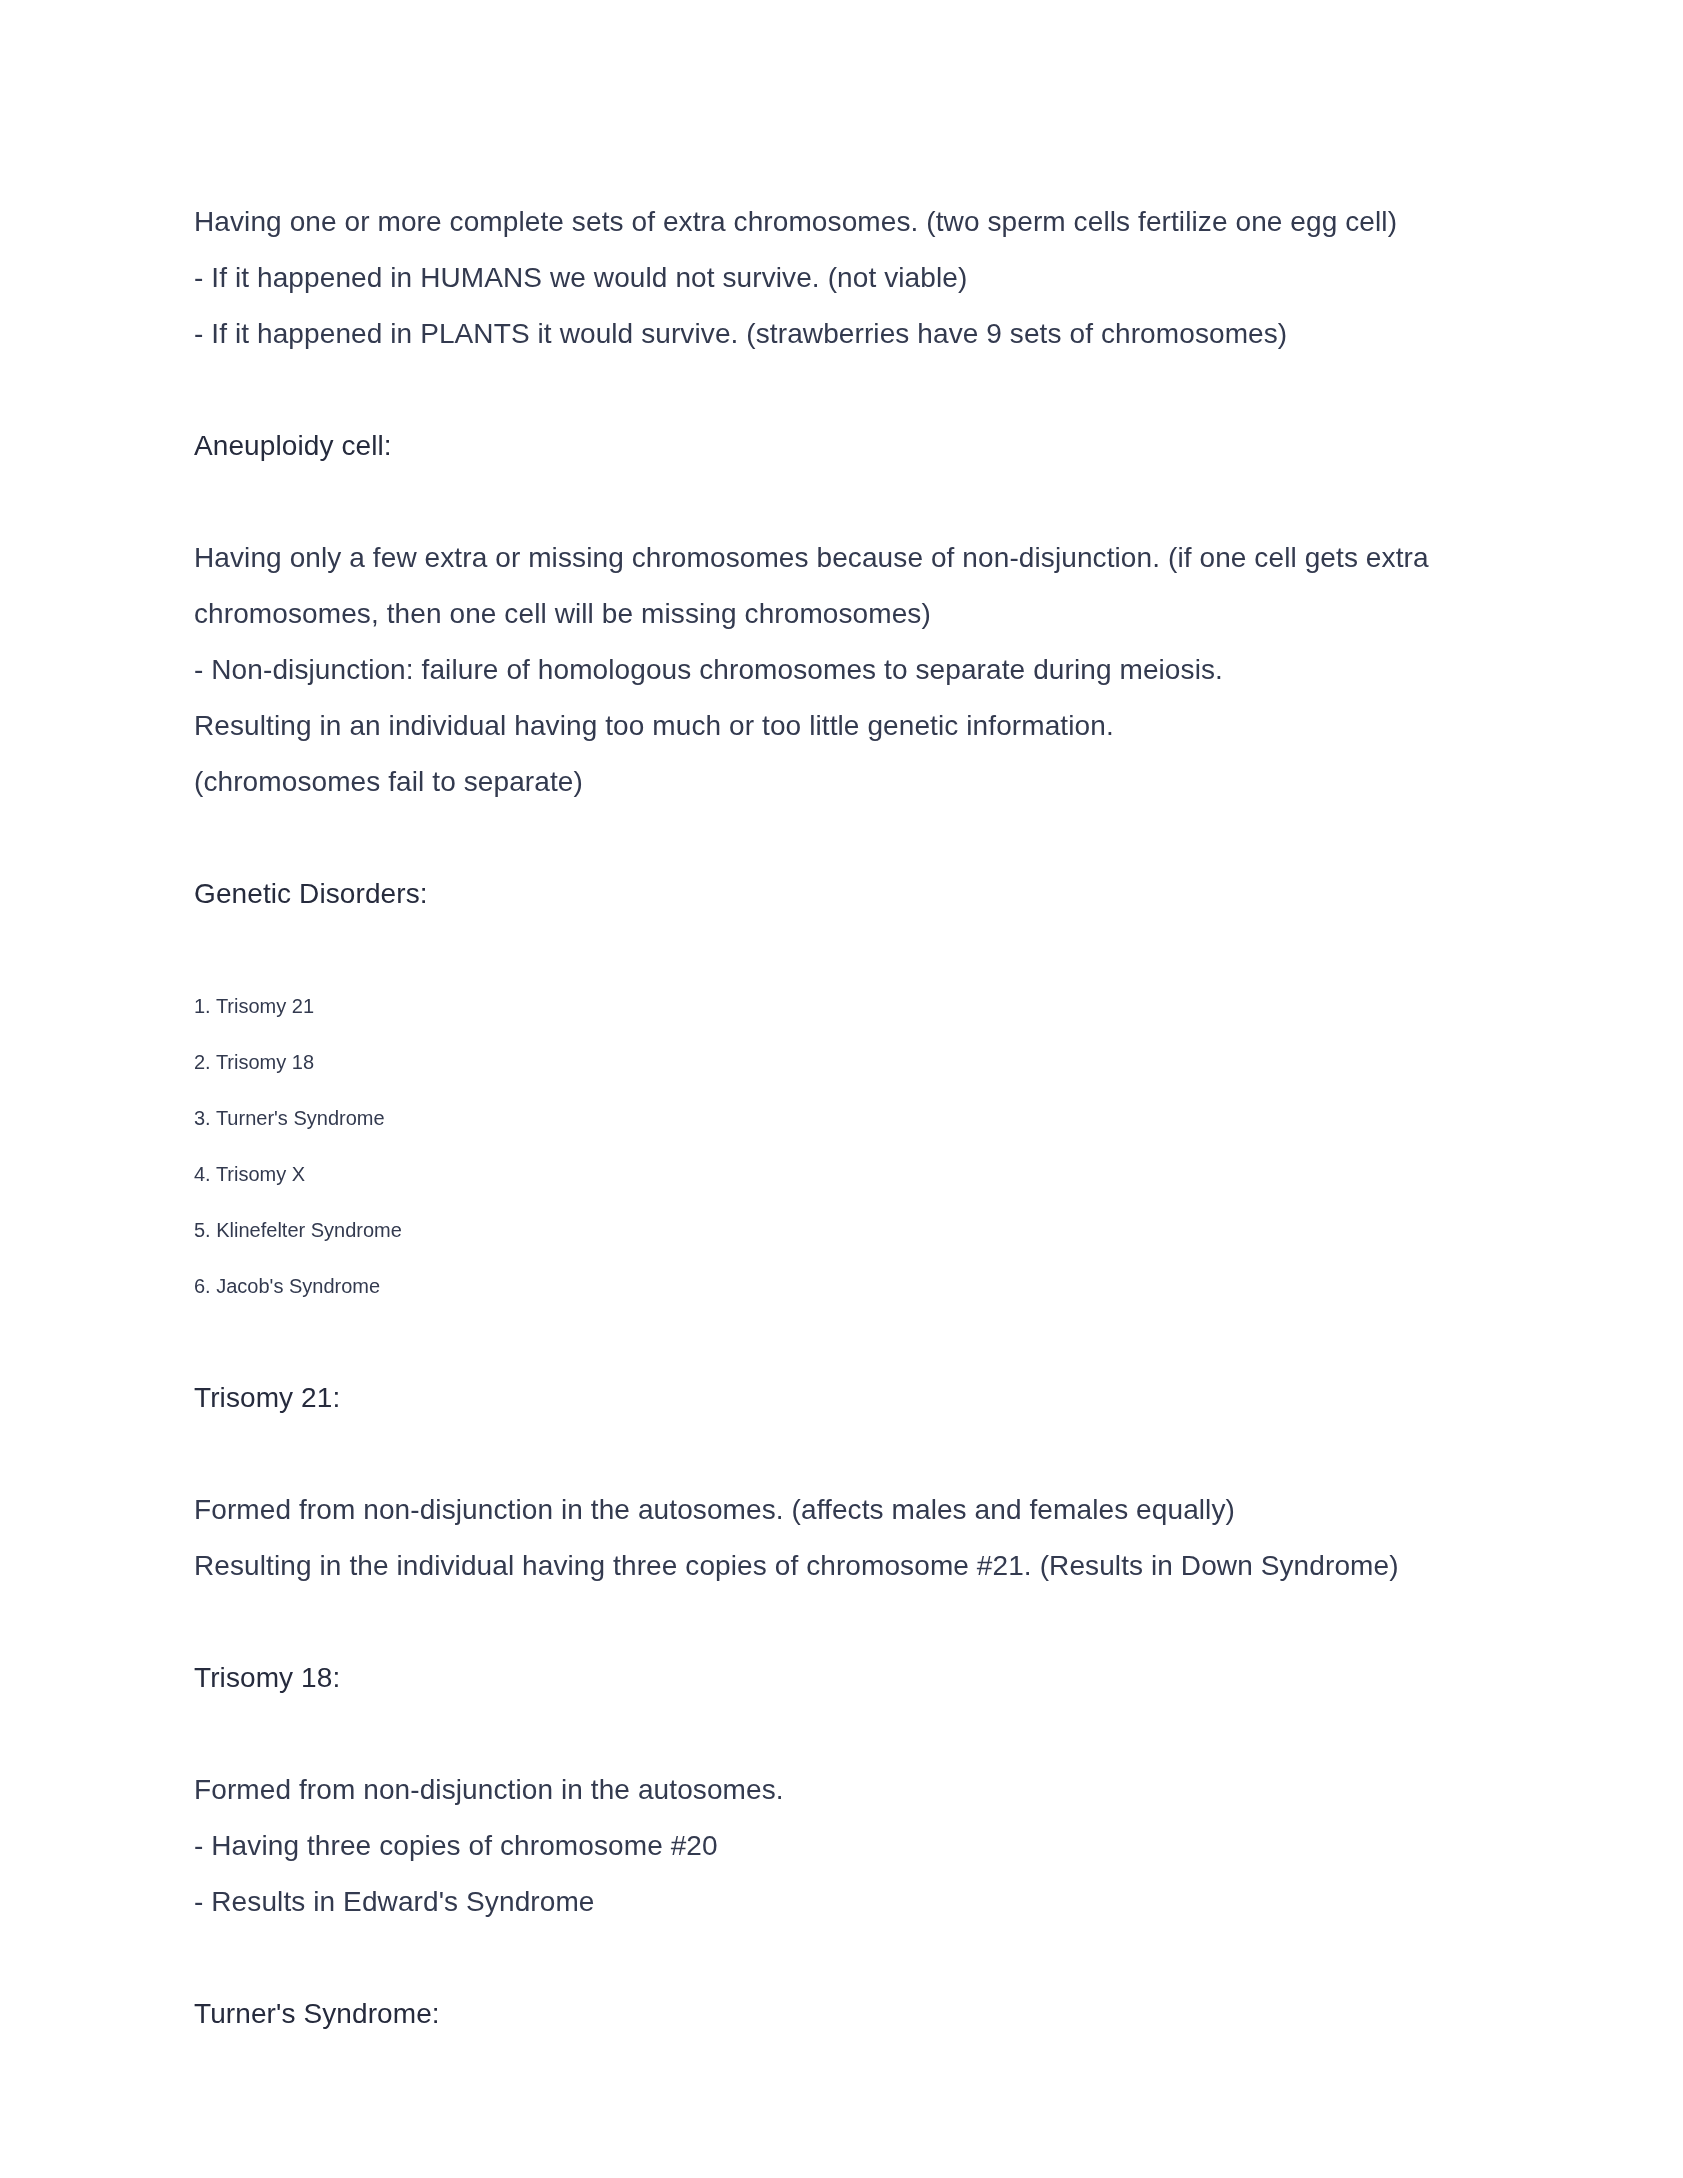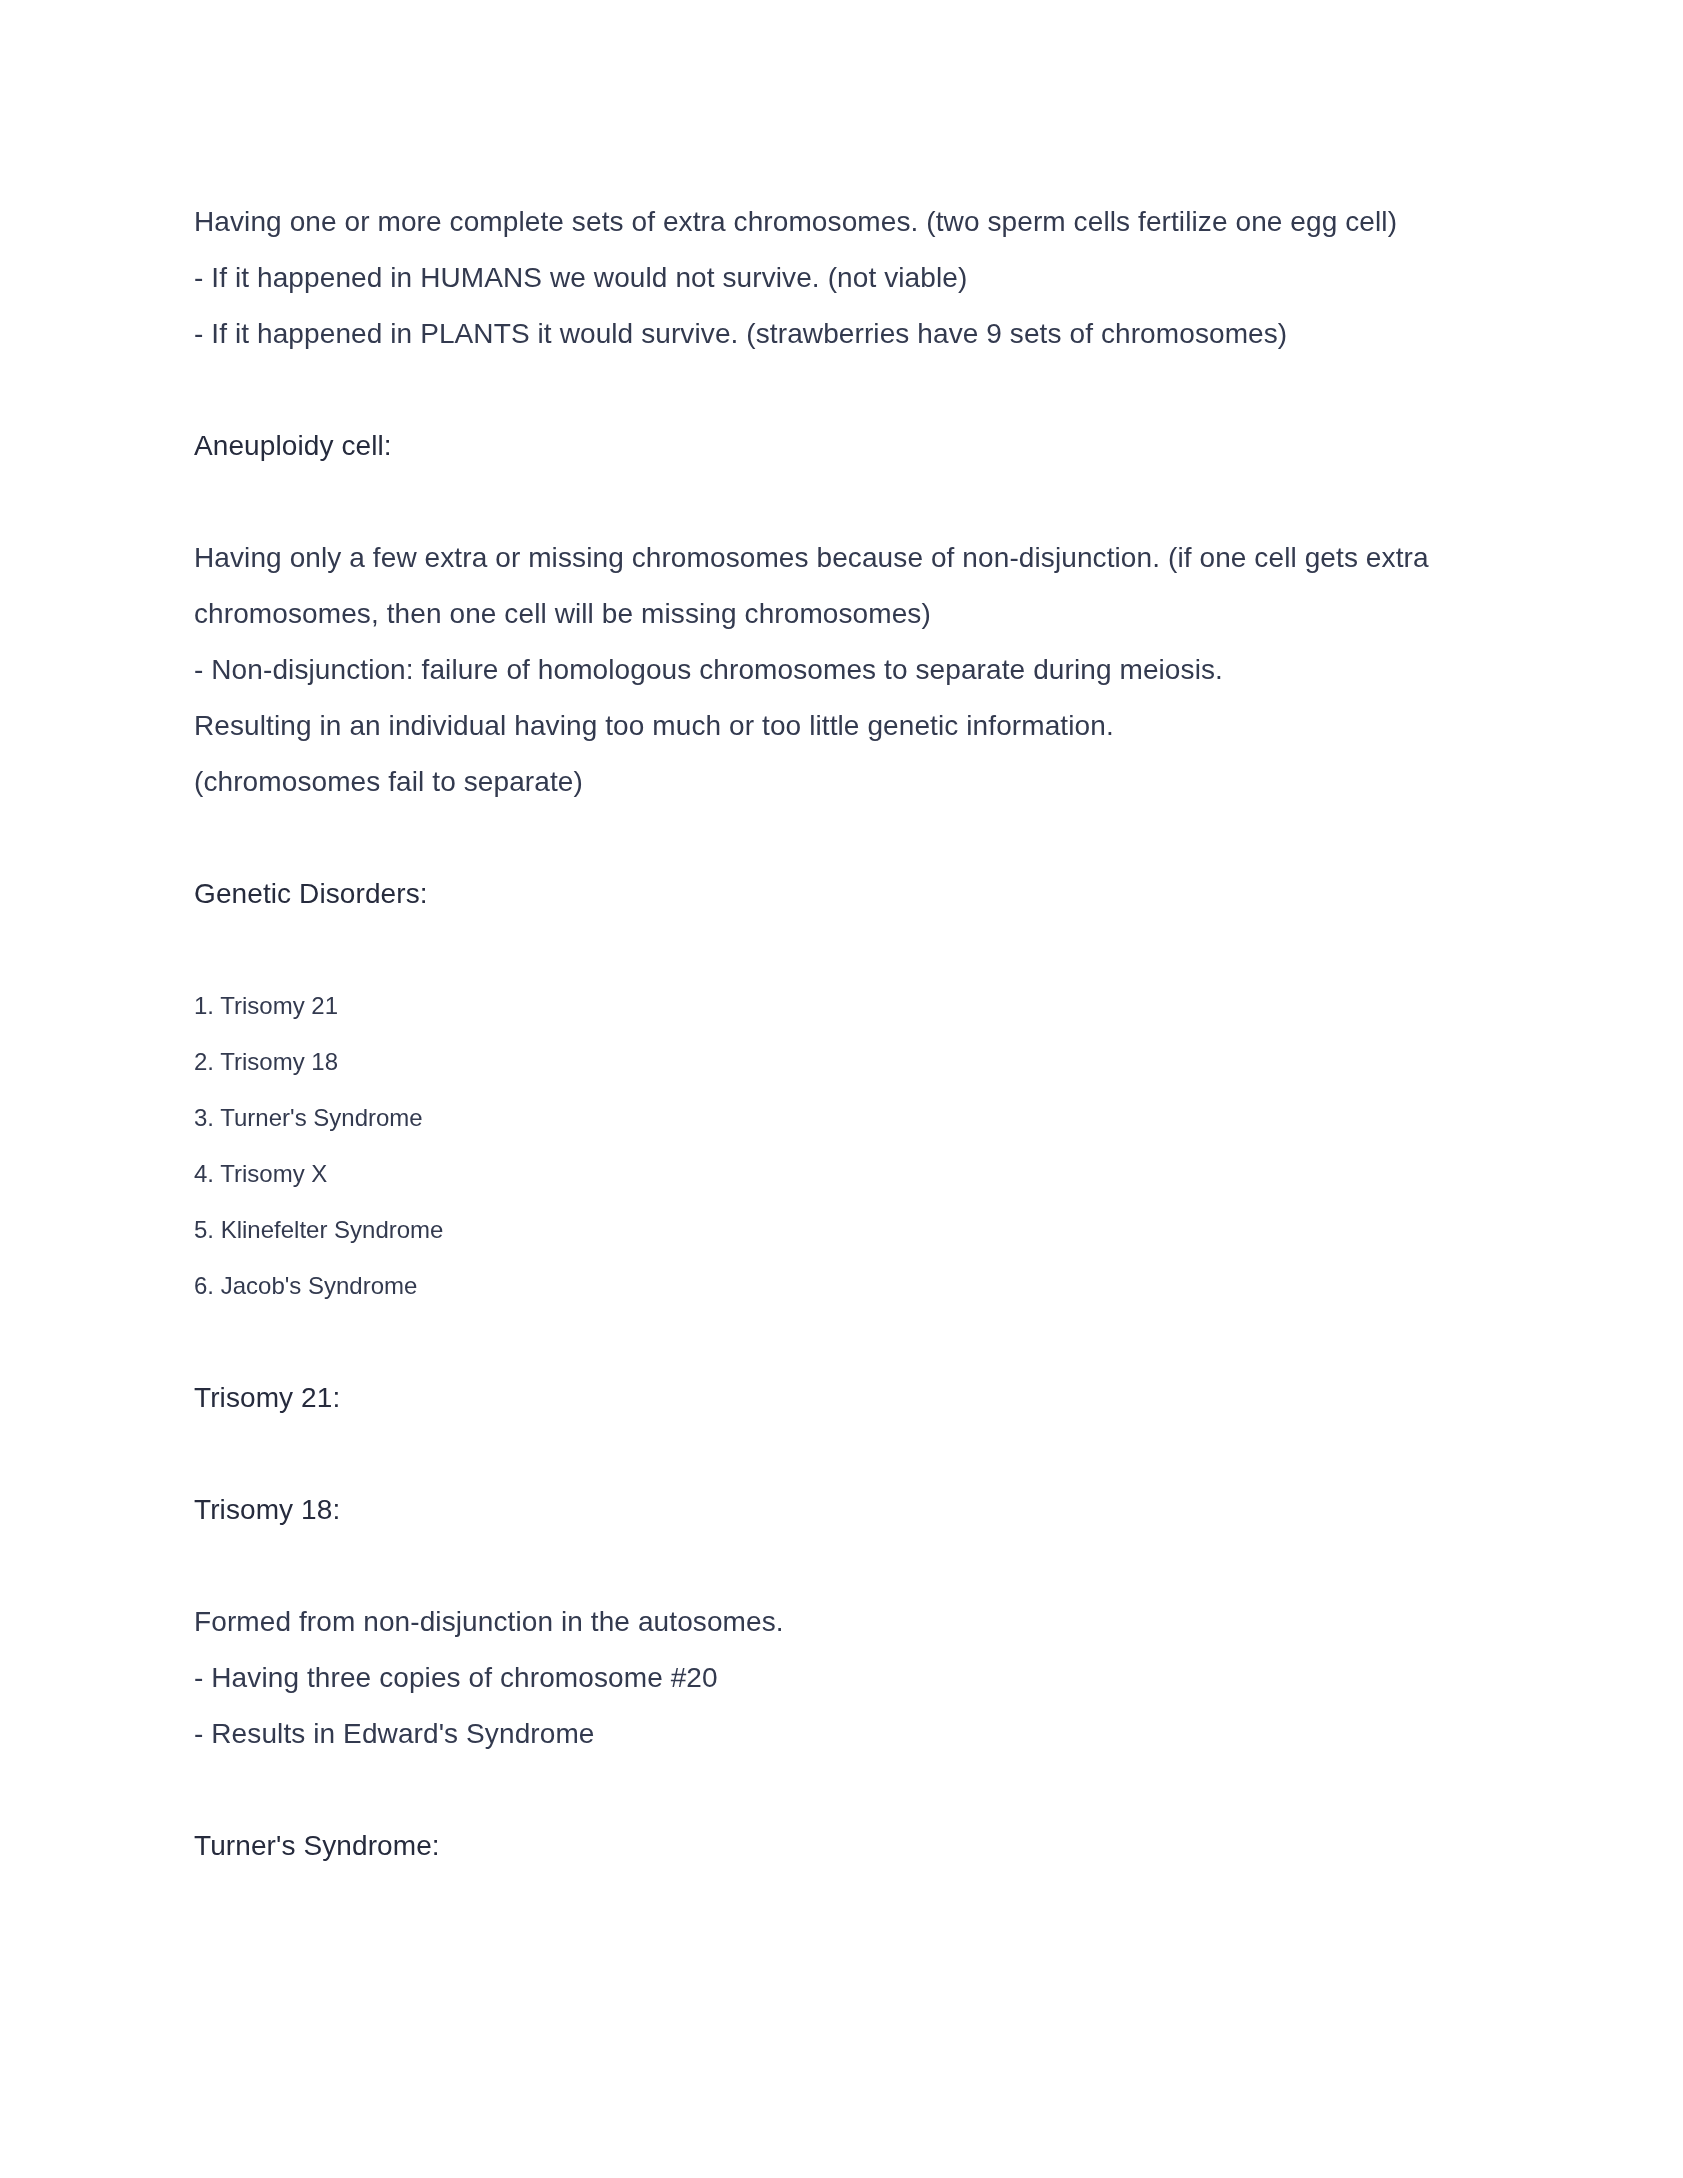--- a/index.html
+++ b/index.html
@@ -44,21 +44,21 @@
     font-size: 28px;
     line-height: 56px;
     color: #262b3d;
     font-weight: 400;
     letter-spacing: 0.1px;
   }
   .list-block {
     margin: 0 0 56px 0;
     padding: 0;
     list-style: none;
-    font-size: 24px;
+    font-size: 20px;
     line-height: 56px;
     color: #333a4f;
   }
   .list-block li {
     margin: 0;
     padding: 0;
     white-space: pre;
   }
 </style>
 </head>
@@ -88,20 +88,24 @@
       <li>1. Trisomy 21</li>
       <li>2. Trisomy 18</li>
       <li>3. Turner's Syndrome</li>
       <li>4. Trisomy X</li>
       <li>5. Klinefelter Syndrome</li>
       <li>6. Jacob's Syndrome</li>
     </ul>
 
     <h2 class="heading">Trisomy 21:</h2>
 
+    <p class="para">
+      <span class="line">Formed from non-disjunction in the autosomes. (affects males and females equally)</span>
+      <span class="flow">Resulting in the individual having three copies of chromosome #21. (Results in Down Syndrome)</span>
+    </p>
 
     <h2 class="heading">Trisomy 18:</h2>
 
     <p class="para">
       <span class="line">Formed from non-disjunction in the autosomes.</span>
       <span class="line">- Having three copies of chromosome #20</span>
       <span class="line">- Results in Edward's Syndrome</span>
     </p>
 
     <h2 class="heading">Turner's Syndrome:</h2>

